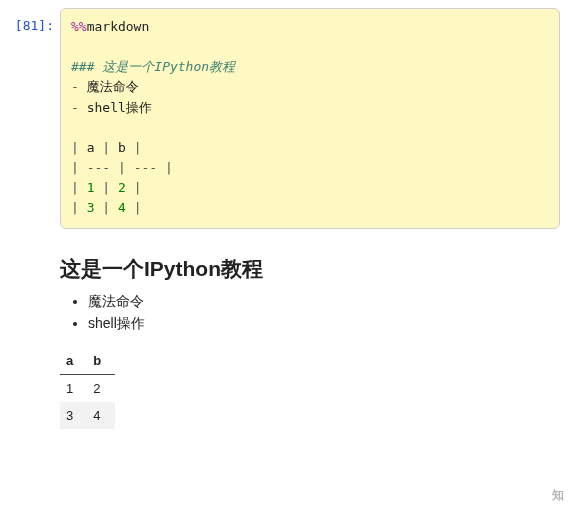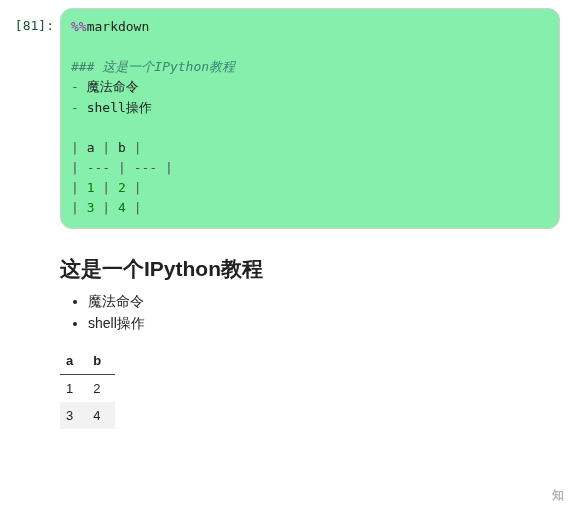--- a/index.html
+++ b/index.html
@@ -13,31 +13,31 @@
     width: 576px;
   }
   .cell {
     display: flex;
     align-items: flex-start;
   }
   .prompt {
     width: 52px;
     flex: 0 0 52px;
     text-align: right;
-    color: #14532d;
+    color: #1d4ed8;
     font-family: "DejaVu Sans Mono", Menlo, Consolas, monospace;
     font-size: 13px;
     padding: 10px 6px 0 0;
     white-space: nowrap;
   }
   .code-box {
     flex: 1;
-    background: #86efac;
+    background: #fef9c3;
     border: 1px solid #cfcfcf;
-    border-radius: 12px;
+    border-radius: 6px;
     padding: 8px 10px 10px 10px;
     font-family: "DejaVu Sans Mono", Menlo, Consolas, monospace;
     font-size: 13px;
     line-height: 1.55;
     white-space: pre;
     color: #222;
   }
   .tok-op   { color: #a626a4; }
   .tok-cmh  { color: #3f8373; font-style: italic; }
   .tok-plain{ color: #222; }

